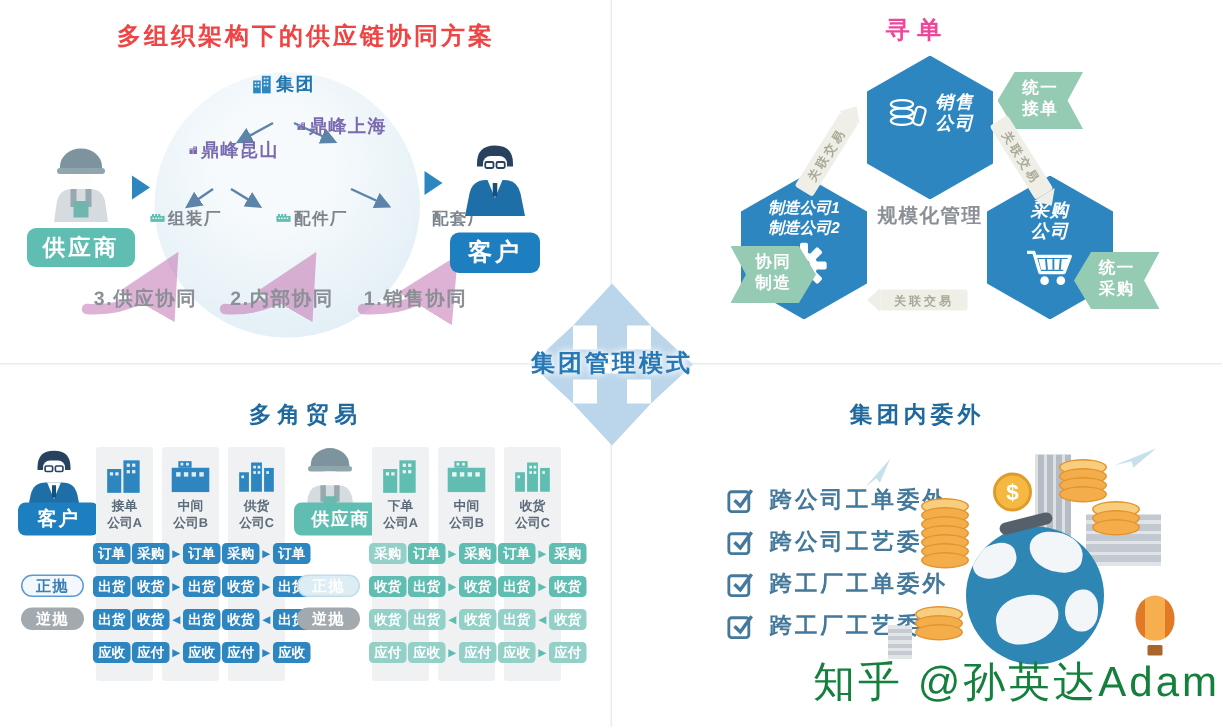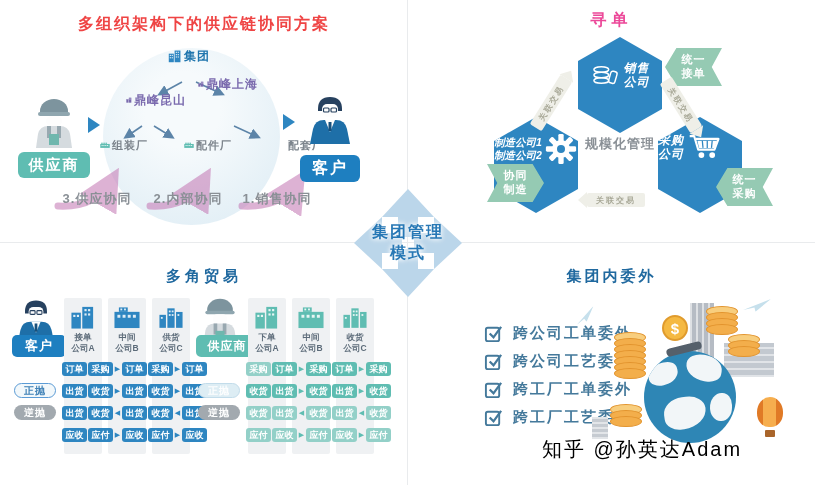--- a/index.html
+++ b/index.html
@@ -51,21 +51,21 @@
   .q2-title { position:absolute; left:0; right:0; top:10px; text-align:center;
               color:#ec4899; font-size:16px; font-weight:bold; letter-spacing:5px; }
   .hex { position:absolute; width:84px; height:96px; background:#2E86C1;
          clip-path:polygon(50% 0,100% 25%,100% 75%,50% 100%,0 75%,0 25%); }
   .hex-top { left:170px; top:37px; }
   .hex-left { left:86px; top:117px; }
   .hex-right { left:250px; top:117px; }
   .hx-row { position:absolute; left:0; right:0; top:24px; display:flex;
             align-items:center; justify-content:center; gap:5px; }
   .hx-col { position:absolute; left:0; right:0; top:16px; display:flex;
-            flex-direction:row; align-items:center; gap:3px; }
+            flex-direction:column; align-items:center; gap:3px; }
   .hx-label { color:#fff; font-weight:bold; text-align:center; line-height:1.2; }
   .hx-label span { display:block;font-style:italic; }
   .fs12 { font-size:12px; letter-spacing:1px; } .fs10 { font-size:10.5px; }
   .q2-center { position:absolute; left:172px; top:135px; width:80px; text-align:center;
                color:#8A9096; font-size:13px; font-weight:bold; letter-spacing:1px; }
   .tag { position:absolute; width:57px; height:38px; background:#95CAB3; color:#fff;
          font-size:11px; font-weight:bold; display:flex; flex-direction:column;
          align-items:center; justify-content:center; line-height:1.25; letter-spacing:1px; }
   .tag span { display:block; }
   .tag-point-left  { clip-path:polygon(20% 0,100% 0,82% 50%,100% 100%,20% 100%,0 50%);text-align:right; }
@@ -156,25 +156,25 @@
   .bl-env { width:26px; height:30px; border-radius:50% 50% 46% 46%;
             background:linear-gradient(90deg,#E07A26 0 25%,#F6AE4E 25% 75%,#E07A26 75%); }
   .bl-basket { width:10px; height:7px; background:#A9652A; margin-top:3px; border-radius:1px; }
   .plane { position:absolute; background:#C6E0EC; clip-path:polygon(0 100%,100% 0,48% 100%,42% 72%); z-index:2; }
   .pl1 { left:166px; top:2px; width:26px; height:15px; transform:rotate(8deg); }
   .pl2 { left:-4px; top:14px; width:22px; height:13px; transform:rotate(-18deg); }
 
   
   .center-badge { position:absolute; left:352px; top:187px; width:112px; height:112px; z-index:4; }
   .center-badge svg { position:absolute; inset:0; }
-  .cb-text { position:absolute; inset:0; display:flex; flex-direction:column; align-items:center;
+  .cb-text { position:absolute; inset:0; display:flex; flex-direction:row; align-items:center;
              justify-content:center; color:#2778B5; font-size:16px; font-weight:bold; line-height:1.3;
              letter-spacing:2px; text-shadow:0 0 4px #fff, 0 0 6px #fff; }
   .cb-text span { display:block; }
-  .watermark { position:absolute; left:542px; top:436px; font-size:20px; color:#000000;
+  .watermark { position:absolute; left:542px; top:436px; font-size:28px; color:#15803d;
                letter-spacing:2px; z-index:5; white-space:nowrap; }
 </style>
 </head>
 <body>
 
 <div class="canvas">
   <div class="vline"></div>
   <div class="hline"></div>
 
   <section class="q1">

